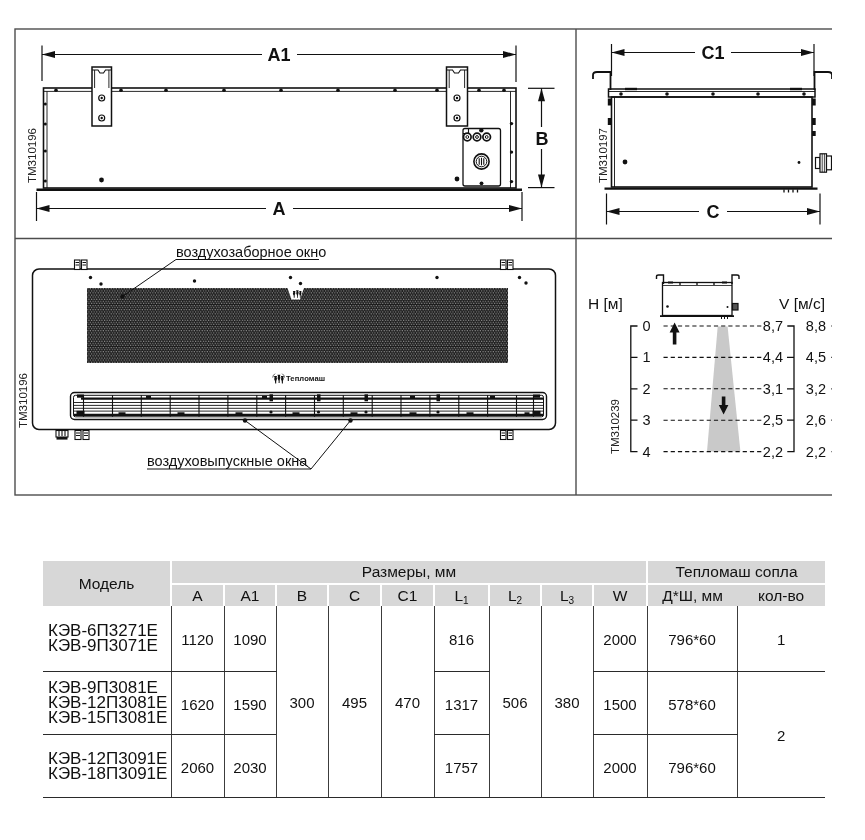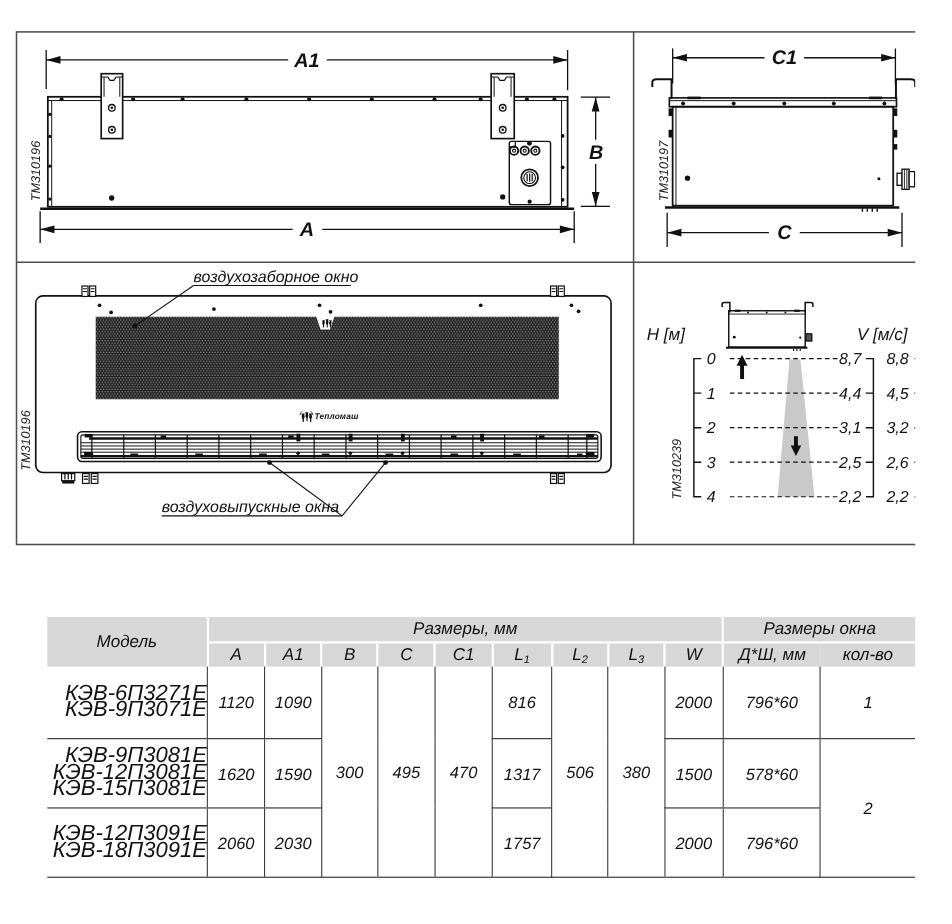--- a/index.html
+++ b/index.html
@@ -1,26 +1,26 @@
 <!DOCTYPE html>
 <html><head>
 <meta charset="utf-8">
 <style>
 html,body{margin:0;padding:0;background:#fff;}
 body{width:865px;height:840px;font-family:"Liberation Sans",sans-serif;}
-#wrap{position:relative;width:832px;height:840px;overflow:hidden;font-style:italic;}
+#wrap{position:relative;width:832px;height:840px;overflow:hidden;}
 #diag{position:absolute;left:0;top:0;}
 #tbl{position:absolute;left:43px;top:561px;border-collapse:collapse;table-layout:fixed;font-family:"Liberation Sans",sans-serif;}
 #tbl td{border:none;padding:0;text-align:center;vertical-align:middle;font-size:15px;color:#111;padding-top:3px;}
 #tbl td.h{background:#d7d7d7;font-size:15.5px;padding-top:0;}
 #tbl td.wr{border-right:2px solid #fff;}
 #tbl td.wb{border-bottom:2px solid #fff;margin-top:22px;}
 #tbl td.bl{border-left:1.4px solid #3c3c3c;}
 #tbl td.bb{border-bottom:1.5px solid #2a2a2a;}
-#tbl td.mdl{text-align:right;padding-left:5px;line-height:15px;font-size:20px;padding-top:0;}
+#tbl td.mdl{text-align:left;padding-left:5px;line-height:15px;font-size:17px;padding-top:0;}
 #tbl sub{font-size:10px;vertical-align:baseline;position:relative;top:3px;}
 #foot{position:absolute;left:46px;top:800.5px;font-size:16px;color:#111;}
 </style>
 </head>
 <body>
 <div id="wrap">
 
 <svg id="diag" width="865" height="530" viewBox="0 0 865 530" fill="none">
 <defs>
 <pattern id="mesh" width="2.6" height="4.2" patternUnits="userSpaceOnUse">
@@ -399,21 +399,21 @@
         <col style="width:52px">
         <col style="width:54px">
         <col style="width:90px">
         <col style="width:88px">
 </colgroup>
 
 <tbody>
         <tr style="height:23px">
 <td class="h wr" rowspan="2">Модель</td>
 <td class="h wb wr" colspan="9">Размеры, мм</td>
-<td class="h wb" colspan="2">Размеры окна</td>
+<td class="h wb" colspan="2">Тепломаш сопла</td>
 </tr>
 
 <tr style="height:22px">
 <td class="h wr">A</td>
 <td class="h wr">A1</td>
 <td class="h wr">B</td>
 <td class="h wr">C</td>
 <td class="h wr">C1</td>
 <td class="h wr">L<sub>1</sub></td>
 <td class="h wr">L<sub>2</sub></td>

